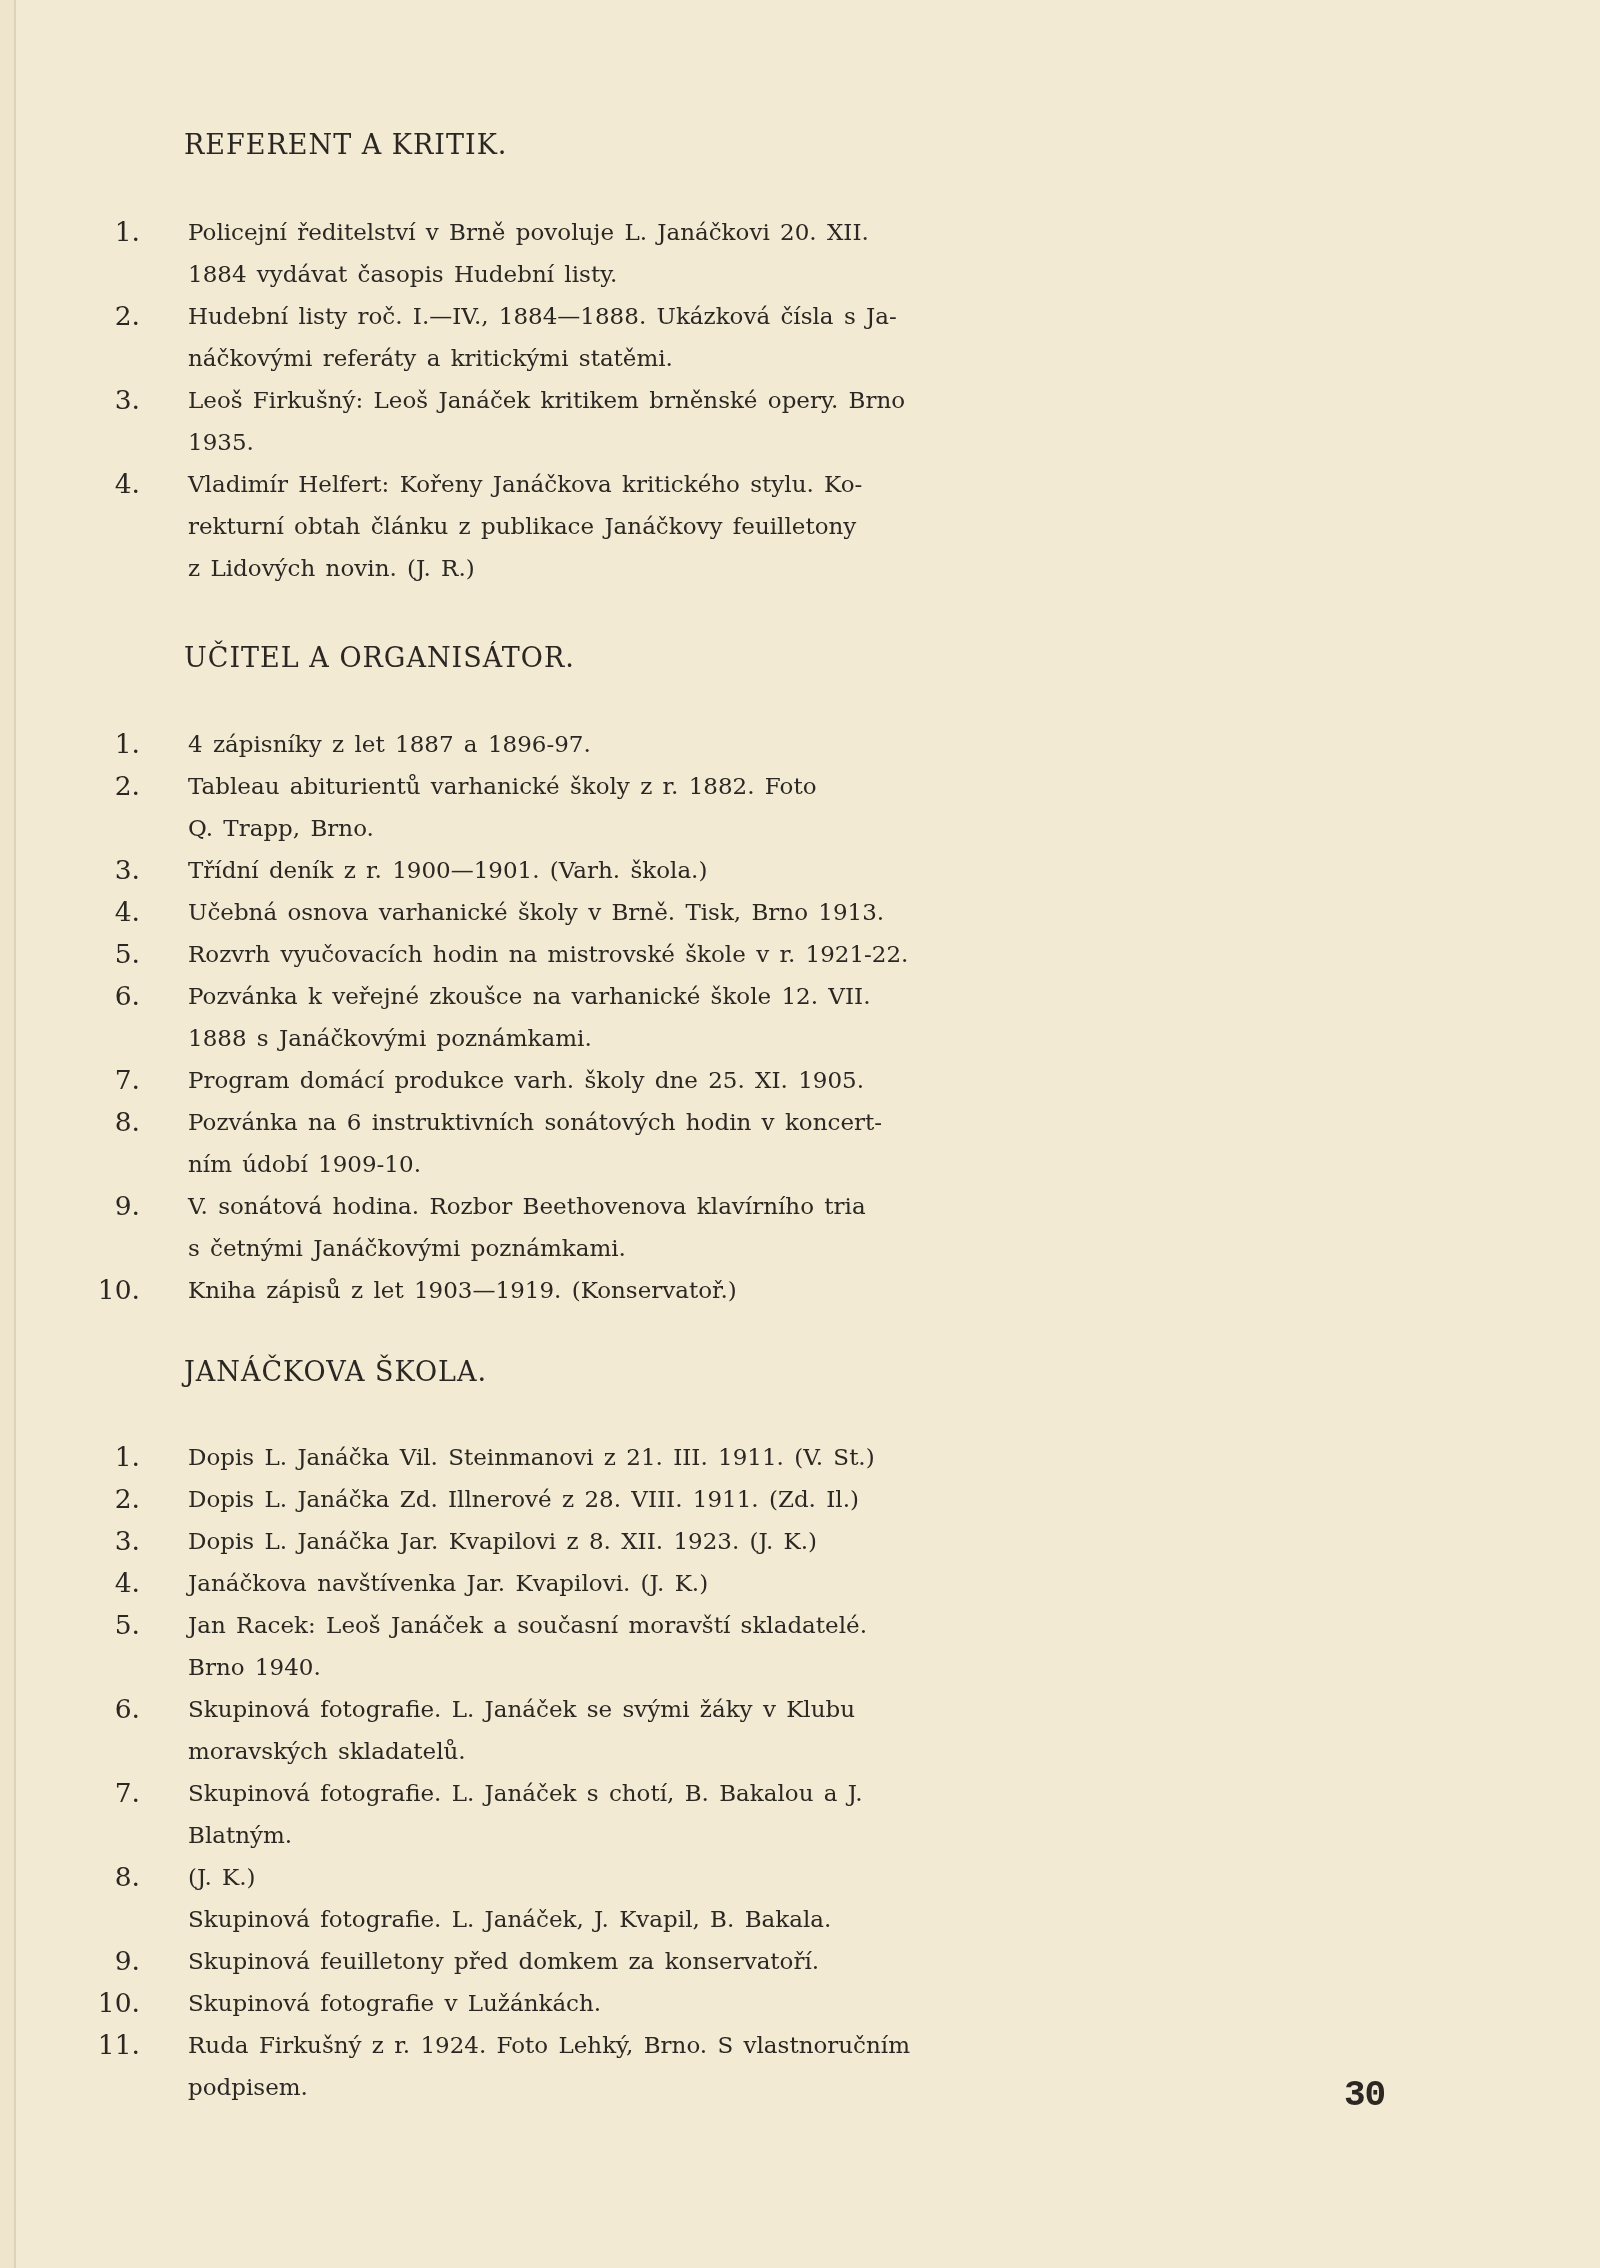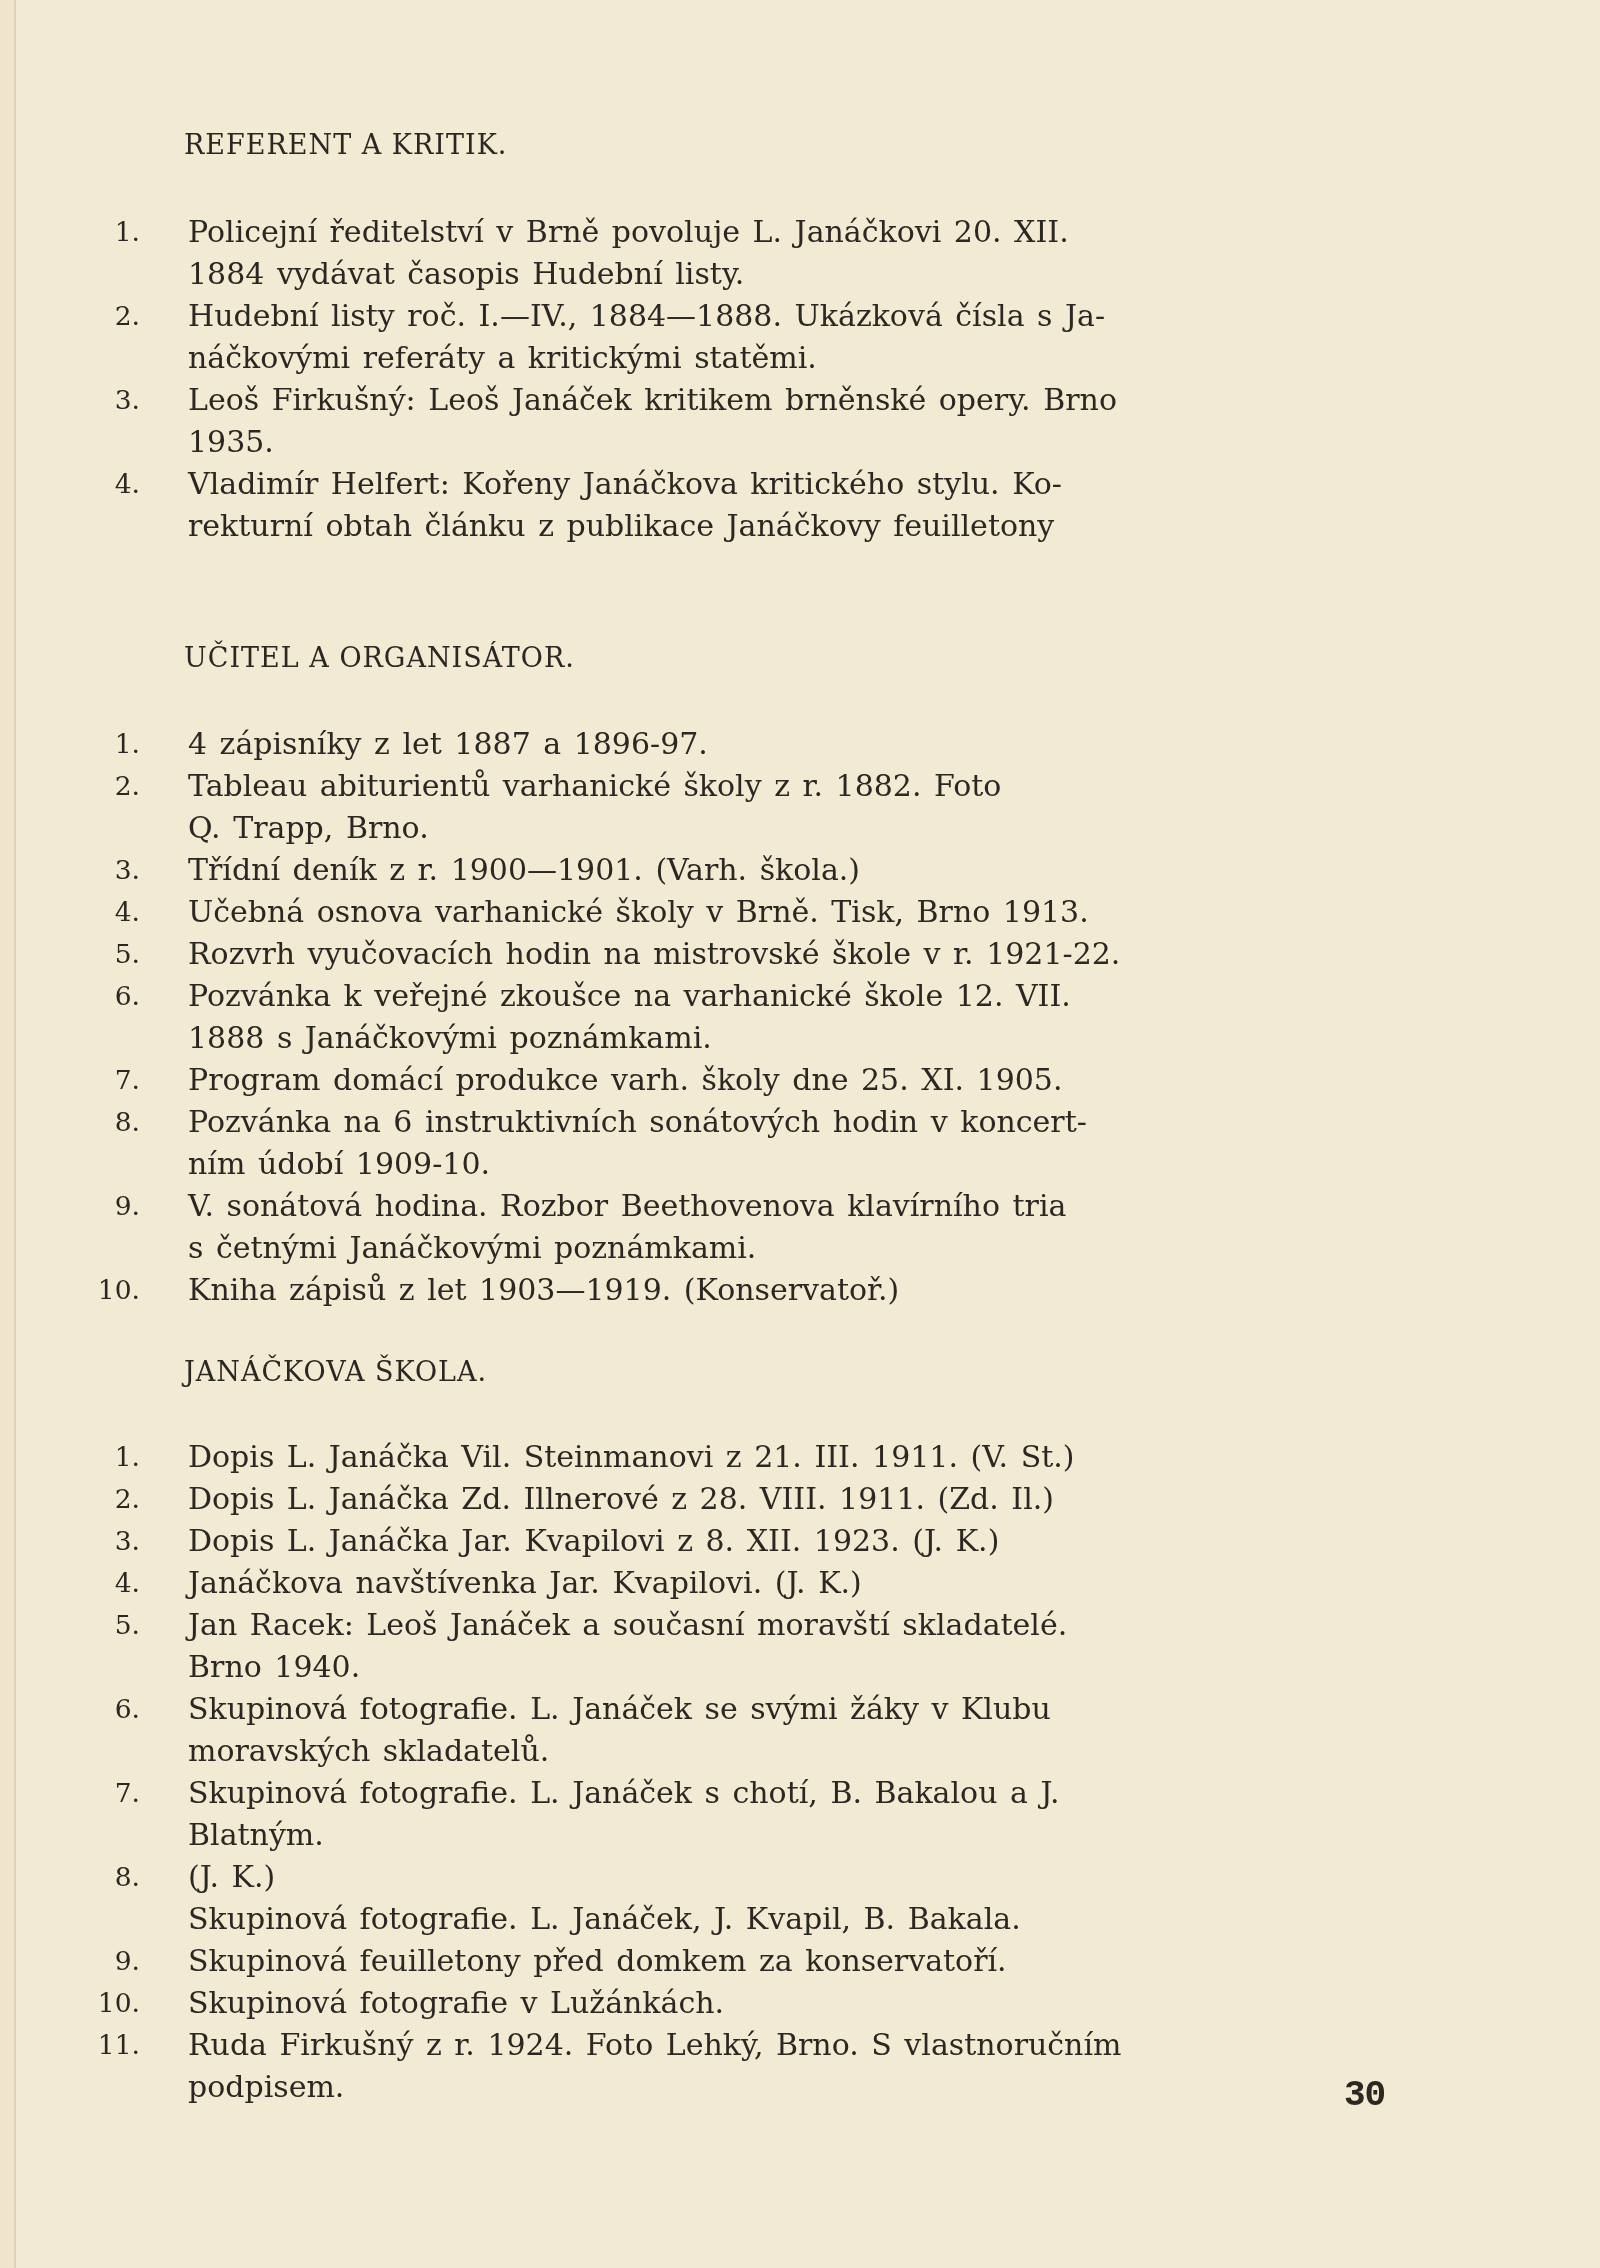--- a/index.html
+++ b/index.html
@@ -23,21 +23,21 @@
     white-space: nowrap;
   }
   .list { position: absolute; left: 0; width: 1600px; }
   .item { position: relative; }
   .num {
     position: absolute; left: 0; width: 140px; text-align: right;
     font-size: 26.5px; line-height: 42px;
   }
   .text {
     margin-left: 188px; width: 1020px;
-    font-size: 30px; line-height: 42px;
+    font-size: 23px; line-height: 42px;
     text-align: justify; word-spacing: 3px;
   }
   .text .line { display: block; white-space: nowrap; }
   .page-number {
     position: absolute; left: 1344px; top: 2075px;
     font-family: Liberation Mono, monospace; font-weight: bold;
     font-size: 36px; letter-spacing: -1px;
   }
 </style>
 </head>
@@ -67,20 +67,21 @@
         <div class="text">
           <span class="line">Leoš Firkušný: Leoš Janáček kritikem brněnské opery. Brno</span>
           <span class="line">1935.</span>
         </div>
       </div>
       <div class="item">
         <span class="num">4.</span>
         <div class="text">
           <span class="line">Vladimír Helfert: Kořeny Janáčkova kritického stylu. Ko-</span>
           <span class="line">rekturní obtah článku z publikace Janáčkovy feuilletony</span>
+          <span class="line">z Lidových novin. (J. R.)</span>
         </div>
       </div>
     </div>
 
   <div class="section-heading" style="top:637px">UČITEL A ORGANISÁTOR.</div>
   <div class="list" style="top:723px">
       <div class="item">
         <span class="num">1.</span>
         <div class="text">
           <span class="line">4 zápisníky z let 1887 a 1896-97.</span>

